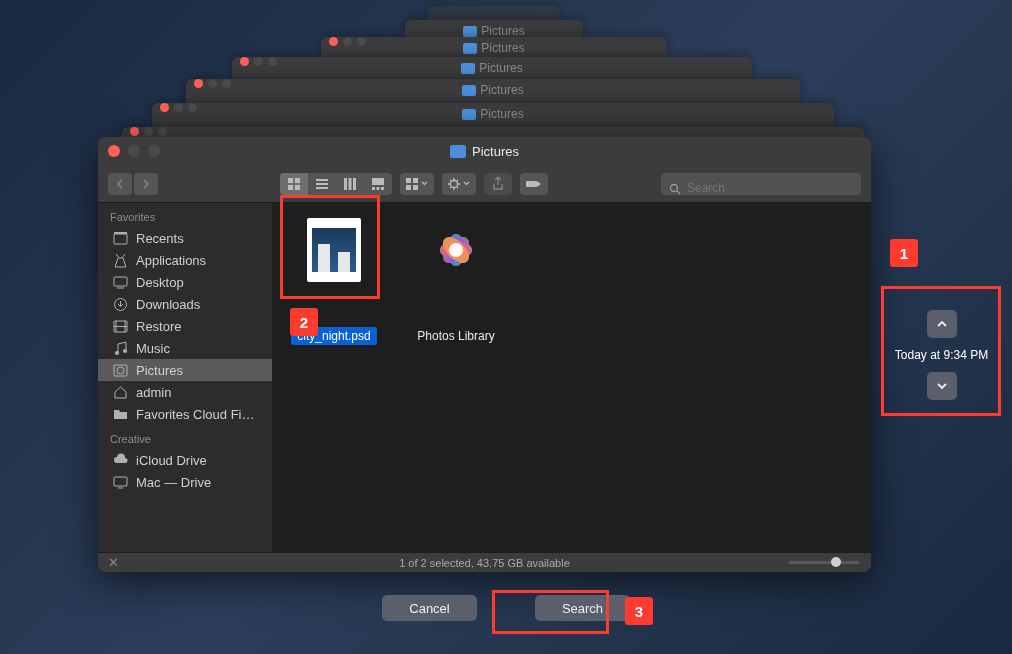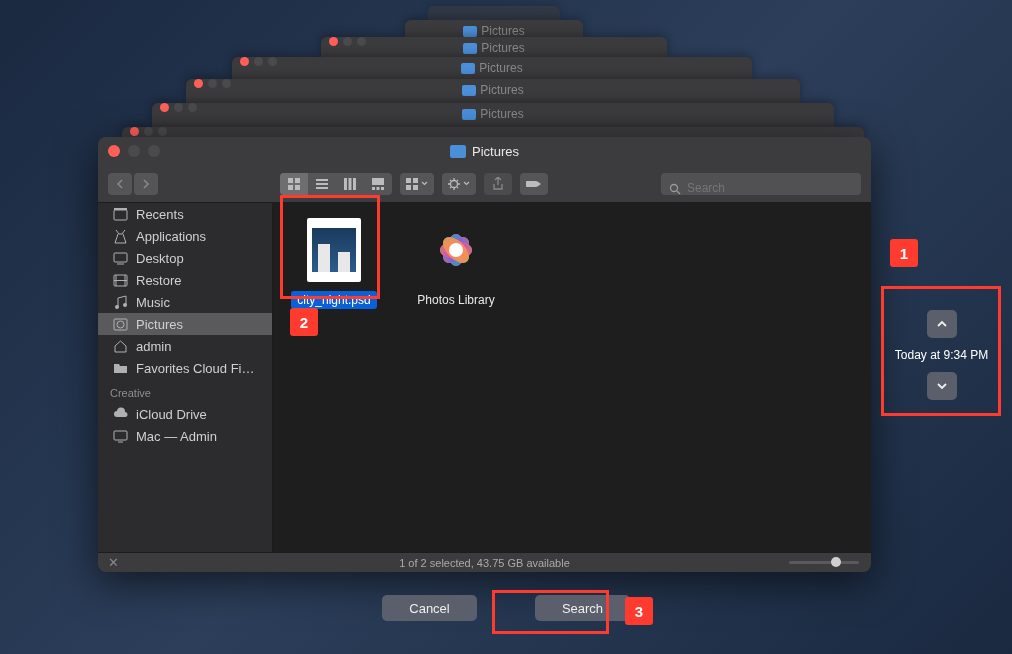--- a/index.html
+++ b/index.html
@@ -49,21 +49,21 @@
     .content { flex: 1; background: #1e1e1f; padding: 12px; display: flex; gap: 24px; align-items: flex-start; }
     
     .file-item { display: flex; flex-direction: column; align-items: center; width: 98px; }
     .file-thumb { width: 70px; height: 70px; display: flex; align-items: center; justify-content: center; margin-bottom: 6px; overflow: hidden;}
     .psd-thumb { width: 54px; height: 64px; background: #fff; border-radius: 2px; display: flex; align-items: center; justify-content: center; }
     .psd-inner { width: 44px; height: 44px; background: linear-gradient(180deg, #1a3a5c 0%, #2c5c8c 100%); position: relative; }
     .psd-inner::before, .psd-inner::after { content:''; position:absolute; bottom:0; background:#e8e8e8; }
     .psd-inner::before { left: 6px; width: 12px; height: 28px; }
     .psd-inner::after { right: 6px; width: 12px; height: 20px; }
     .photos-thumb svg { width: 56px; height: 56px; }
-    .file-label { font-size: 12px; color: #e8e8e8; text-align: center; padding: 2px 6px; border-radius: 3px; white-space: nowrap; }
+    .file-label { font-size: 12px; color: #e8e8e8; text-align: center; padding: 2px 6px; border-radius: 3px; white-space: nowrap; margin-top: 36px; }
     .file-label.selected { background: #0a60d6; color: #fff; }
     
     .statusbar { height: 20px; background: #3c3c3e; display: flex; align-items: center; justify-content: center; color: #aaa; font-size: 11px; position: relative; border-top: 1px solid #1c1c1e; }
     .statusbar .close-x { position: absolute; left: 10px; color: #888; font-size: 13px; cursor: default; }
     .zoom-slider { position: absolute; right: 12px; width: 70px; height: 3px; background: #5a5a5c; border-radius: 2px; }
     .zoom-thumb { width: 10px; height: 10px; background: #d0d0d0; border-radius: 50%; position: absolute; right: 18px; top: -4px; }
     
     
     .annot { position: absolute; border: 3px solid #ff3b30; }
     .annot-num { position: absolute; width: 28px; height: 28px; background: #ff3b30; color: #fff; display: flex; align-items: center; justify-content: center; font-size: 15px; font-weight: 600; border-radius: 3px;}
@@ -235,20 +235,21 @@
       <svg width="12" height="12" viewBox="0 0 12 12">
           <circle cx="5" cy="5" r="3.5" stroke="#999" fill="none" stroke-width="1.3"></circle>
           <path d="M8 8l3 3" stroke="#999" stroke-width="1.3"></path>
         </svg>
       <input type="text" placeholder="Search" style="">
     </div>
   </div>
 
   <div class="body">
     <div class="sidebar">
+      <div class="sidebar-section">Favorites</div>
       <div class="sidebar-item">
           <span class="sidebar-icon">
             <svg width="15" height="15" viewBox="0 0 15 15">
               <rect x="1" y="3" width="13" height="10" rx="1" stroke="currentColor" fill="none"></rect>
               <rect x="1" y="1" width="13" height="2" fill="currentColor"></rect>
             </svg>
           </span>
           <span class="sidebar-label">Recents</span>
         </div>
       <div class="sidebar-item">
@@ -260,20 +261,29 @@
           <span class="sidebar-label">Applications</span>
         </div>
       <div class="sidebar-item">
           <span class="sidebar-icon">
             <svg width="15" height="15" viewBox="0 0 15 15">
               <rect x="1" y="2" width="13" height="9" rx="1" stroke="currentColor" fill="none"></rect>
               <path d="M4 13h7" stroke="currentColor"></path>
             </svg>
           </span>
           <span class="sidebar-label">Desktop</span>
+        </div>
+      <div class="sidebar-item">
+          <span class="sidebar-icon">
+            <svg width="15" height="15" viewBox="0 0 15 15">
+              <circle cx="7.5" cy="7.5" r="6" stroke="currentColor" fill="none"></circle>
+              <path d="M7.5 4v5M5 7l2.5 2.5L10 7" stroke="currentColor" fill="none"></path>
+            </svg>
+          </span>
+          <span class="sidebar-label">Downloads</span>
         </div>
       <div class="sidebar-item">
           <span class="sidebar-icon">
             <svg width="15" height="15" viewBox="0 0 15 15">
               <rect x="1" y="2" width="13" height="11" rx="1" stroke="currentColor" fill="none"></rect>
               <path d="M3 2v11M12 2v11M1 7.5h13" stroke="currentColor"></path>
             </svg>
           </span>
           <span class="sidebar-label">Restore</span>
         </div>
@@ -322,21 +332,21 @@
           </span>
           <span class="sidebar-label">iCloud Drive</span>
         </div>
       <div class="sidebar-item">
           <span class="sidebar-icon">
             <svg width="15" height="15" viewBox="0 0 15 15">
               <rect x="1" y="2" width="13" height="9" rx="1" stroke="currentColor" fill="none"></rect>
               <path d="M5 13h5" stroke="currentColor"></path>
             </svg>
           </span>
-          <span class="sidebar-label">Mac — Admin</span>
+          <span class="sidebar-label">Mac — Drive</span>
         </div>
     </div>
 
     <div class="content">
       <div class="file-item">
         <div class="file-thumb">
             <div class="psd-thumb">
               <div class="psd-inner"></div>
             </div>
           </div>

